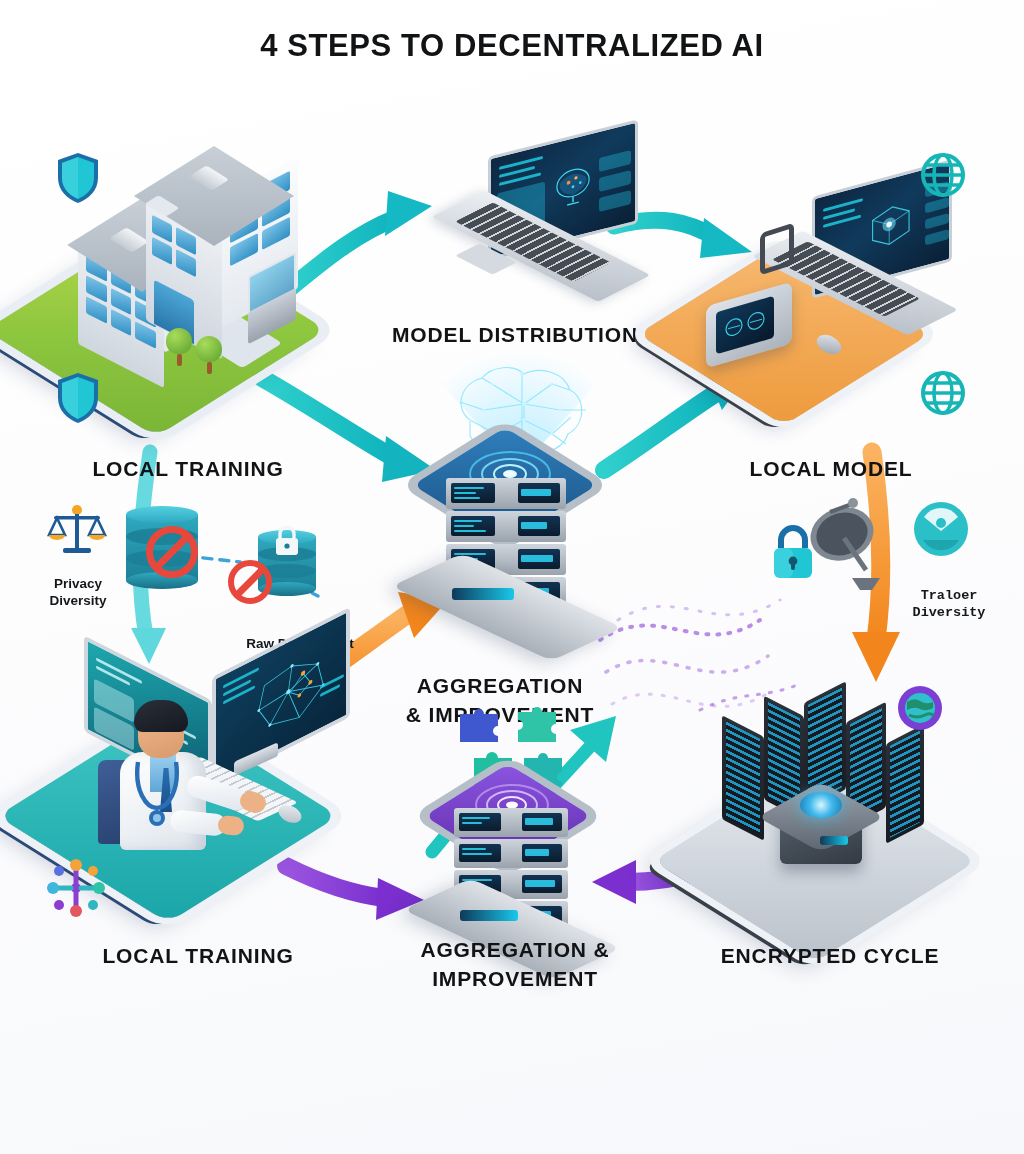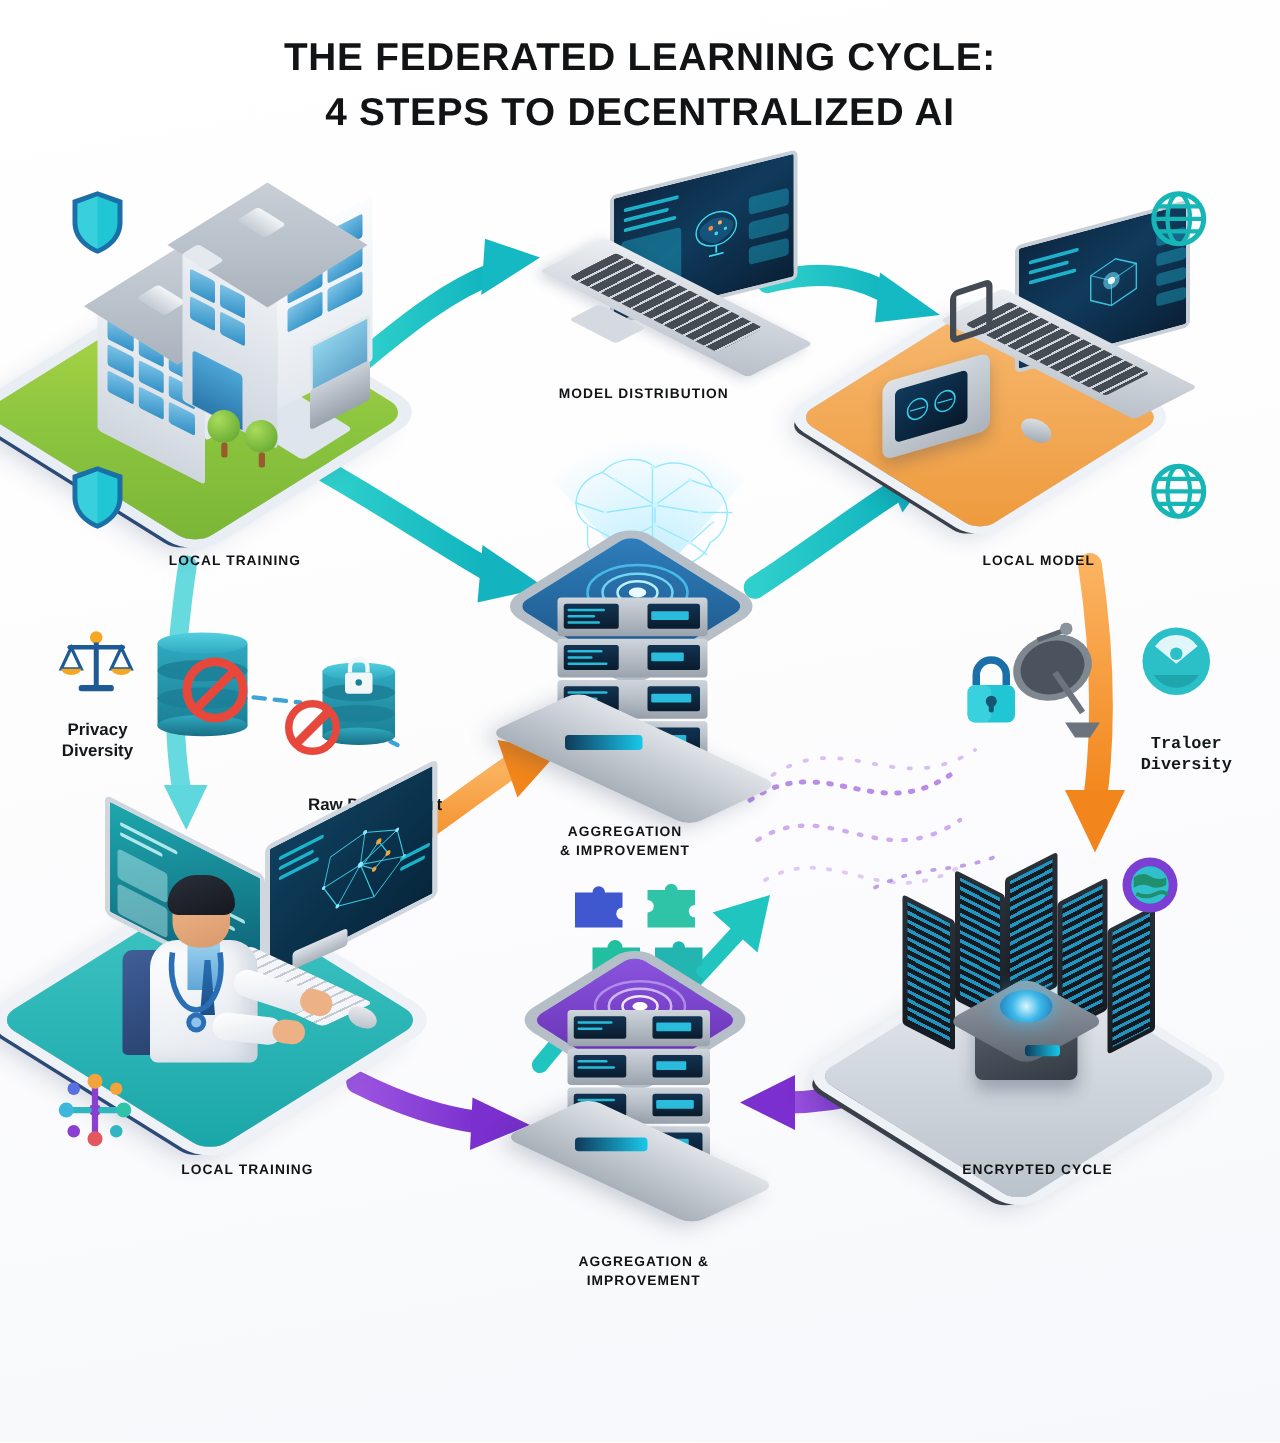--- a/index.html
+++ b/index.html
@@ -21,21 +21,21 @@
     position: absolute; left: 0; top: 24px; width: 1024px;
     text-align: center;
     font-size: 31px; font-weight: 700; letter-spacing: 0.6px;
     line-height: 1.42; color: #111315;
   }
   .title .l2 { display: block; }
 
   
   .node-label {
     position: absolute; text-align: center;
-    font-size: 11px; font-weight: 700; letter-spacing: 0.85px;
+    font-size: 21px; font-weight: 700; letter-spacing: 0.85px;
     color: #111315; line-height: 1.35; white-space: pre-line;
   }
   .mini-label {
     position: absolute; text-align: center;
     font-size: 13.5px; font-weight: 600; color: #15181b;
     line-height: 1.22; white-space: pre-line;
   }
 
   
   #arrows { position: absolute; inset: 0; width: 1024px; height: 1154px; }
@@ -136,21 +136,20 @@
     position:absolute; left:0; width:100%; height:17px; border-radius:50%/50%;
   }
   .db .body { position:absolute; left:0; width:100%; }
 </style>
 </head>
 <body>
 
 <div id="canvas">
 
   <div class="title">
-    <span>THE FEDERATED LEARNING CYCLE:</span>
     <span class="l2">4 STEPS TO DECENTRALIZED AI</span>
   </div>
 
   <svg id="arrows" viewBox="0 0 1024 1154">
     <defs>
       <marker id="mTeal" markerWidth="6" markerHeight="6" refX="2.6" refY="3" orient="auto">
         <path d="M0,0 L6,3 L0,6 Z" fill="#21c3c9"></path>
       </marker>
       <marker id="mOrange" markerWidth="6" markerHeight="6" refX="2.6" refY="3" orient="auto">
         <path d="M0,0 L6,3 L0,6 Z" fill="#f5922f"></path>
@@ -747,21 +746,21 @@
       </div>
     </div>
 
     <div style="position:absolute;left:434px;top:894px;width:156px;height:70px;border-radius:10px;
                 background:linear-gradient(180deg,#dfe3e8,#a8b0b9);
                 transform:rotate(45deg) skew(-20deg,-20deg);
                 box-shadow:0 8px 16px rgba(30,50,80,.22);"></div>
     <div style="position:absolute;left:460px;top:910px;width:58px;height:11px;border-radius:3px;
                 background:linear-gradient(90deg,#0e3a5a,#19c8ea);"></div>
 
-    <div class="node-label" style="left:390px;top:988px;width:250px;">
+    <div class="node-label" style="left:390px;top:908px;width:250px;">
       <span>AGGREGATION &amp;
 IMPROVEMENT</span>
     </div>
   </div>
 
   <div class="scene">
     <div style="position:absolute;left:722px;top:768px;width:186px;height:186px;border-radius:14px;
                 background:linear-gradient(135deg,#e9edf2,#b9c1ca);
                 transform:rotate(45deg) skew(-13deg,-13deg);
                 box-shadow:0 0 0 8px #eef1f5, 0 12px 0 0 #3a4049, 0 14px 22px rgba(20,40,80,.22);"></div>

